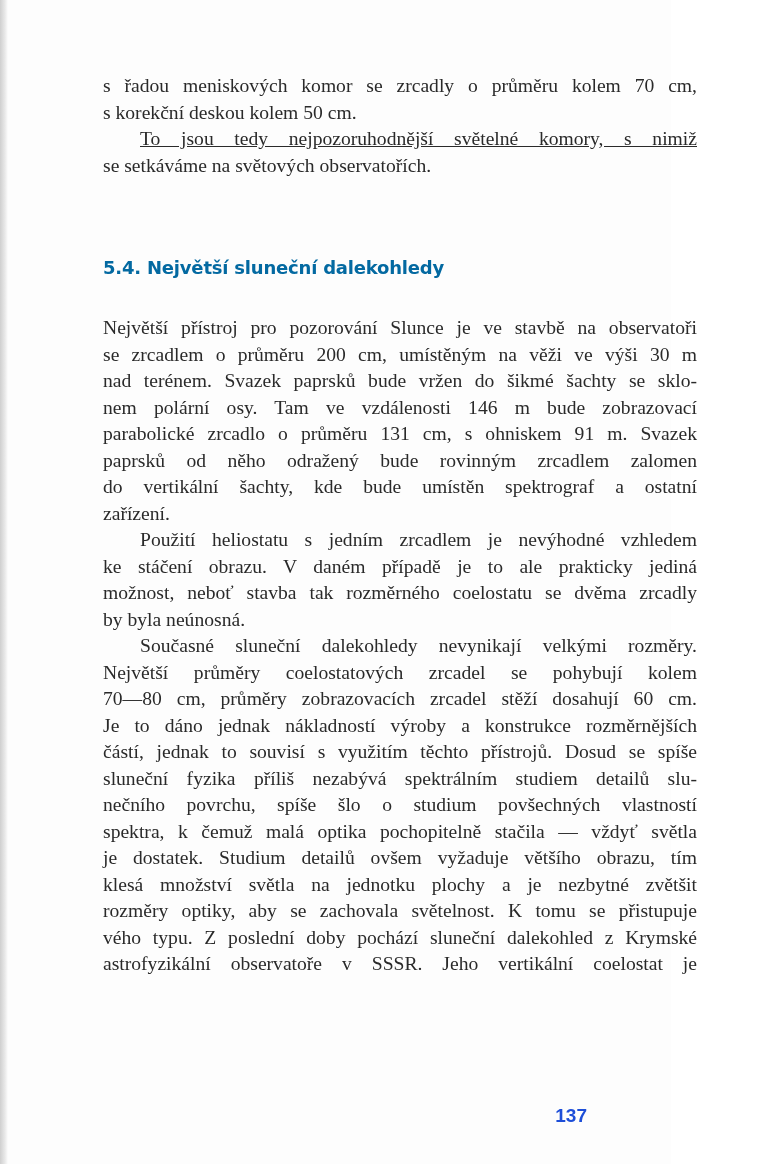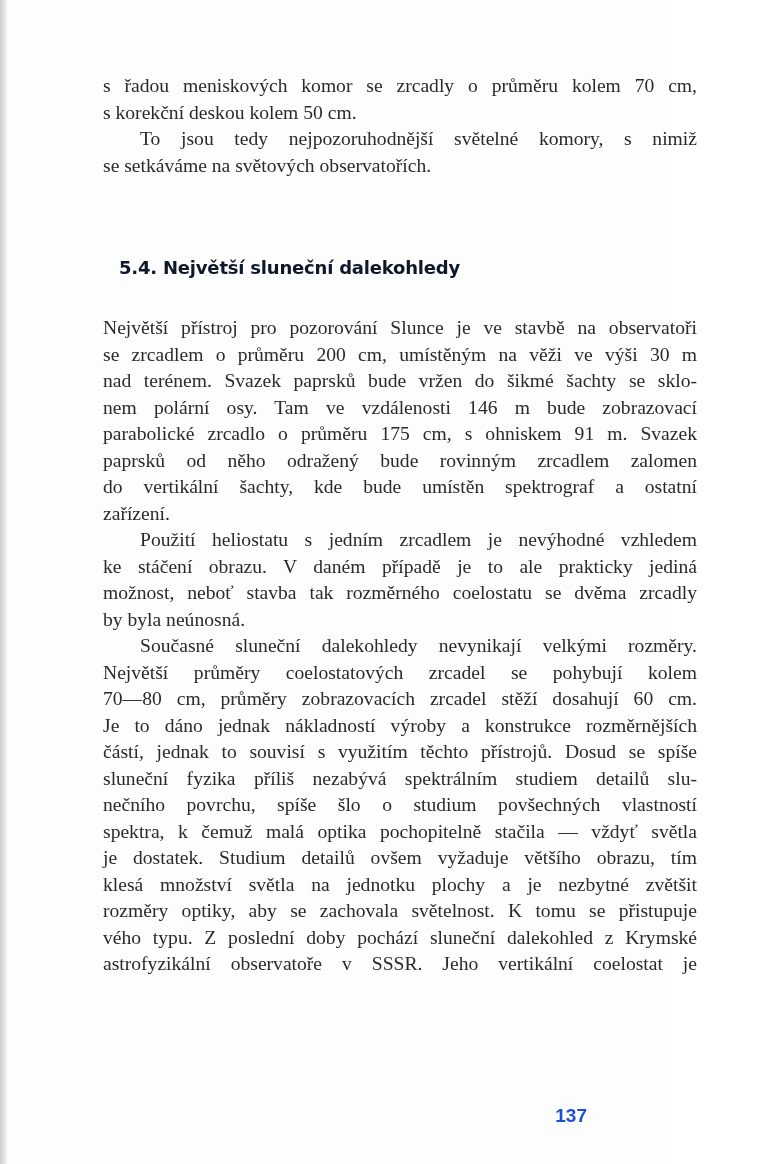--- a/index.html
+++ b/index.html
@@ -14,23 +14,23 @@
     }
     .text {
       position: absolute; left: 103px; width: 594px;
       font-family: "Liberation Serif", "DejaVu Serif", serif;
       font-size: 19.6px; line-height: 26.5px; color: #2a2a2a;
       text-align: justify;
     }
     .text p { margin: 0; }
     .block1 { top: 73px; }
     .heading {
-      position: absolute; left: 119px; top: 257px;
+      position: absolute; left: 103px; top: 257px;
       font-family: "DejaVu Sans", "Liberation Sans", sans-serif;
-      font-weight: bold; font-size: 18px; color: #0f172a;
+      font-weight: bold; font-size: 18px; color: #0369a1;
       letter-spacing: -0.2px;
     }
     .block2 { top: 315px; }
     .page-number {
       position: absolute; right: 84px; top: 1105px;
       font-family: "Liberation Sans", "DejaVu Sans", sans-serif;
       font-weight: bold; font-size: 19px; color: #1d4ed8;
     }
     .line { display: block; text-align: justify; text-align-last: justify; }
     .line.last { text-align-last: left; }
@@ -40,34 +40,34 @@
 
 <div class="page">
   <div class="binding"></div>
 
   <div class="text block1" id="intro">
       <p>
         <span class="line">s řadou meniskových komor se zrcadly o průměru kolem 70 cm,</span>
         <span class="line last">s korekční deskou kolem 50 cm.</span>
       </p>
       <p>
-        <span class="line" style="text-indent: 37px;">To jsou tedy nejpozoruhodnější světelné komory, s nimiž</span>
+        <span class="line" style="text-indent: 37px; text-decoration: underline;">To jsou tedy nejpozoruhodnější světelné komory, s nimiž</span>
         <span class="line last">se setkáváme na světových observatořích.</span>
       </p>
     </div>
 
   <div class="heading">5.4. Největší sluneční dalekohledy</div>
 
   <div class="text block2" id="body">
       <p>
         <span class="line">Největší přístroj pro pozorování Slunce je ve stavbě na observatoři</span>
         <span class="line">se zrcadlem o průměru 200 cm, umístěným na věži ve výši 30 m</span>
         <span class="line">nad terénem. Svazek paprsků bude vržen do šikmé šachty se sklo-</span>
         <span class="line">nem polární osy. Tam ve vzdálenosti 146 m bude zobrazovací</span>
-        <span class="line">parabolické zrcadlo o průměru 175 cm, s ohniskem 91 m. Svazek</span>
+        <span class="line">parabolické zrcadlo o průměru 131 cm, s ohniskem 91 m. Svazek</span>
         <span class="line">paprsků od něho odražený bude rovinným zrcadlem zalomen</span>
         <span class="line">do vertikální šachty, kde bude umístěn spektrograf a ostatní</span>
         <span class="line last">zařízení.</span>
       </p>
       <p>
         <span class="line" style="text-indent: 37px;">Použití heliostatu s jedním zrcadlem je nevýhodné vzhledem</span>
         <span class="line">ke stáčení obrazu. V daném případě je to ale prakticky jediná</span>
         <span class="line">možnost, neboť stavba tak rozměrného coelostatu se dvěma zrcadly</span>
         <span class="line last">by byla neúnosná.</span>
       </p>

